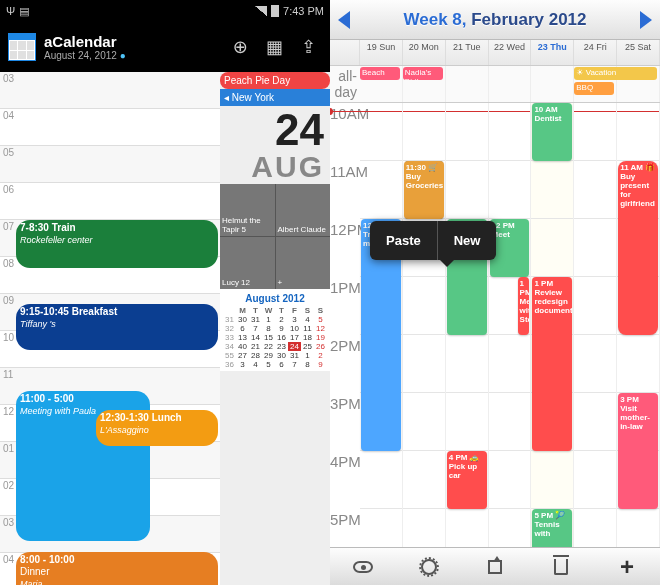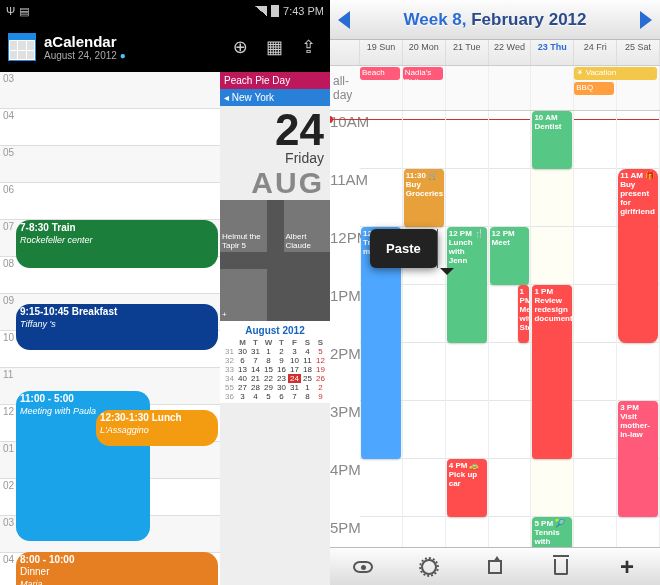--- a/index.html
+++ b/index.html
@@ -35,21 +35,21 @@
 .evblock{position:absolute;left:16px;right:2px;border-radius:14px;color:#fff;font-size:10px;padding:2px 4px;overflow:hidden;line-height:12px}
 .evblock .etitle{font-weight:bold}
 .evblock .eloc{font-style:italic;font-size:9px}
 
 .side-col{width:110px;background:#eee;display:flex;flex-direction:column;font-size:10px}
 .banner{padding:3px 4px;color:#fff;font-size:10px}
 .big-date{text-align:right;padding:4px 6px 0;color:#222}
 .big-date .num{font-size:44px;font-weight:bold;line-height:40px}
 .big-date .dow{font-size:14px;color:#444}
 .big-date .mon{font-size:30px;color:#888;font-weight:bold;letter-spacing:2px}
-.contacts{display:grid;grid-template-columns:1fr 1fr;gap:17px;background:#555}
+.contacts{display:grid;grid-template-columns:1fr 1fr;gap:1px;background:#555}
 .contact{height:52px;background:#777;color:#fff;font-size:8px;display:flex;align-items:flex-end;padding:2px;position:relative;overflow:hidden}
 .mini-cal{background:#fff;padding:2px 3px}
 .mini-cal .mc-title{text-align:center;font-size:10px;color:#1565c0;padding:2px 0;font-weight:bold}
 .mc-grid{display:grid;grid-template-columns:repeat(8,1fr);font-size:8px;text-align:center;color:#333}
 .mc-grid .h{color:#666;font-weight:bold}
 .mc-grid .wn{color:#999}
 .mc-grid .today{background:#d32f2f;color:#fff}
 .mc-grid .sun{color:#d32f2f}
 
 
@@ -59,21 +59,21 @@
 .ios-arrow.r{border-left:12px solid #2b6cd4}
 .ios-title{font-size:17px;font-weight:bold;color:#2b4a8b;text-shadow:0 1px 0 #fff}
 .ios-title .k{color:#2b6cd4}
 
 .week-header{display:flex;height:26px;border-bottom:1px solid #ccc;font-size:9px;background:linear-gradient(#f5f5f5,#e8e8e8)}
 .wh-time{width:30px;border-right:1px solid #ddd}
 .wh-day{flex:1;text-align:center;padding-top:2px;border-right:1px solid #ddd;color:#555}
 .wh-day.today{color:#2b6cd4;font-weight:bold}
 
 .allday-row{display:flex;min-height:34px;border-bottom:1px solid #ccc;background:#fafafa;position:relative}
-.ad-label{width:30px;font-size:12px;color:#888;text-align:left;padding:8px 3px}
+.ad-label{width:30px;font-size:14px;color:#888;text-align:right;padding:2px 3px}
 .ad-grid{flex:1;display:grid;grid-template-columns:repeat(7,1fr);position:relative}
 .ad-cell{border-right:1px solid #eee}
 .ad-ev{position:absolute;font-size:8px;color:#fff;border-radius:3px;padding:1px 2px;line-height:9px;overflow:hidden}
 
 .week-body{flex:1;display:flex;position:relative;overflow:hidden}
 .time-col{width:30px;font-size:15px;color:#888;text-align:right;padding-right:3px}
 .time-h{height:58px;border-bottom:1px solid transparent;padding-top:2px}
 .grid7{flex:1;display:grid;grid-template-columns:repeat(7,1fr);position:relative}
 .gcol{border-right:1px solid #eee;position:relative}
 .gcol.today-col{background:#fffef5}
@@ -174,31 +174,31 @@
           <div class="eloc">L'Assaggino</div>
         </div>
         <div class="evblock" style="background: rgb(230, 126, 34); top: 480px; height: 56px; left: 16px; right: 2px;">
           <div class="etitle">8:00 - 10:00</div>
           <div>Dinner</div>
           <div class="eloc">Maria</div>
         </div>
       </div>
     <div class="side-col">
       <div id="banners">
-          <div class="banner" style="background: #be185d;">Peach Pie Day</div>
+          <div class="banner" style="background: #ef4444; border-radius: 8px;">Peach Pie Day</div>
           <div class="banner" style="background: rgb(41, 128, 217);">◂ New York</div>
         </div>
       <div class="big-date">
         <div class="num">24</div>
-        <div class="dow">Friday</div>
         <div class="mon">AUG</div>
       </div>
       <div class="contacts" id="contacts">
           <div class="contact">Helmut the Tapir 5</div>
           <div class="contact">Albert Claude</div>
+          <div class="contact">Lucy 12</div>
           <div class="contact">+</div>
         </div>
       <div class="mini-cal">
         <div class="mc-title">August 2012</div>
         <div class="mc-grid" id="mcgrid">
             <div class="h"></div>
             <div class="h">M</div>
             <div class="h">T</div>
             <div class="h">W</div>
             <div class="h">T</div>
@@ -332,20 +332,21 @@
         <div class="gcol"></div>
         <div class="gcol">
           <div class="iev" style="background: rgb(255, 77, 77); top: 58px; height: 174px; border-radius: 8px;"><span class="it">11 AM 🎁 Buy present for girlfriend</span></div>
           <div class="iev" style="background: rgb(255, 90, 122); top: 290px; height: 116px;"><span class="it">3 PM Visit mother-in-law</span></div>
         </div>
       </div>
 
     <div class="popup">
       <button>Paste</button>
       <div class="div"></div>
+      <button>New</button>
     </div>
   </div>
 
   <div class="ios-toolbar">
     <div class="tb-ic">
         <div class="eye"></div>
       </div>
     <div class="tb-ic">
         <div class="gear"></div>
       </div>

